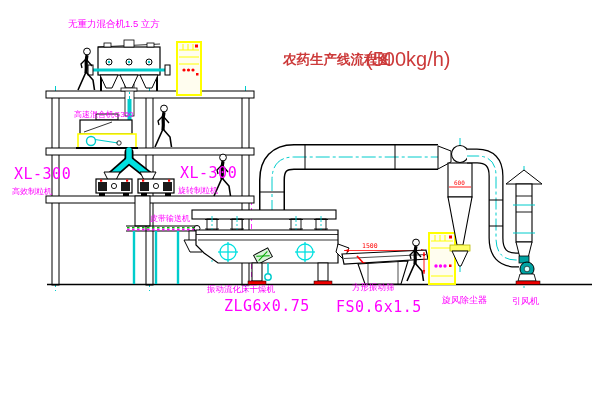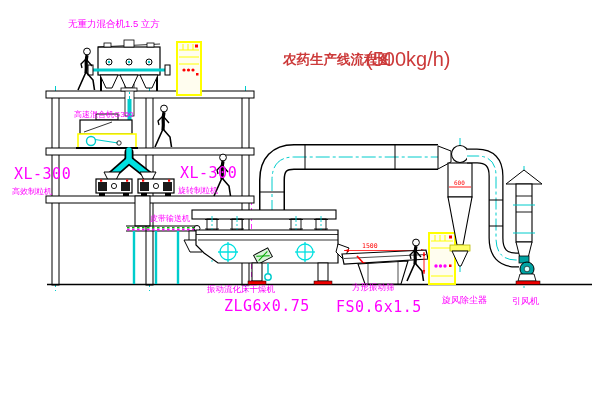--- a/index.html
+++ b/index.html
@@ -1,17 +1,17 @@
 <!DOCTYPE html>
 <html><head>
 <meta charset="utf-8">
 <style>
   html,body{margin:0;padding:0;background:#fff;}
   #stage{position:relative;width:600px;height:403px;background:#ffffff;overflow:hidden;
-         font-family:"Liberation Sans",sans-serif;border-radius:30px;}
+         font-family:"Liberation Sans",sans-serif;}
   svg{display:block;}
   text{user-select:none;}
   .lbl{fill:#ff00ff;font-family:"Liberation Sans",sans-serif;}
   .model{fill:#ff00ff;font-family:"DejaVu Sans Mono",monospace;letter-spacing:.5px;}
   .dim{fill:#ff0000;font-family:"DejaVu Sans Mono",monospace;}
   .ttl{fill:#cc3a3a;font-family:"Liberation Sans",sans-serif;}
 </style>
 </head>
 <body>
 

